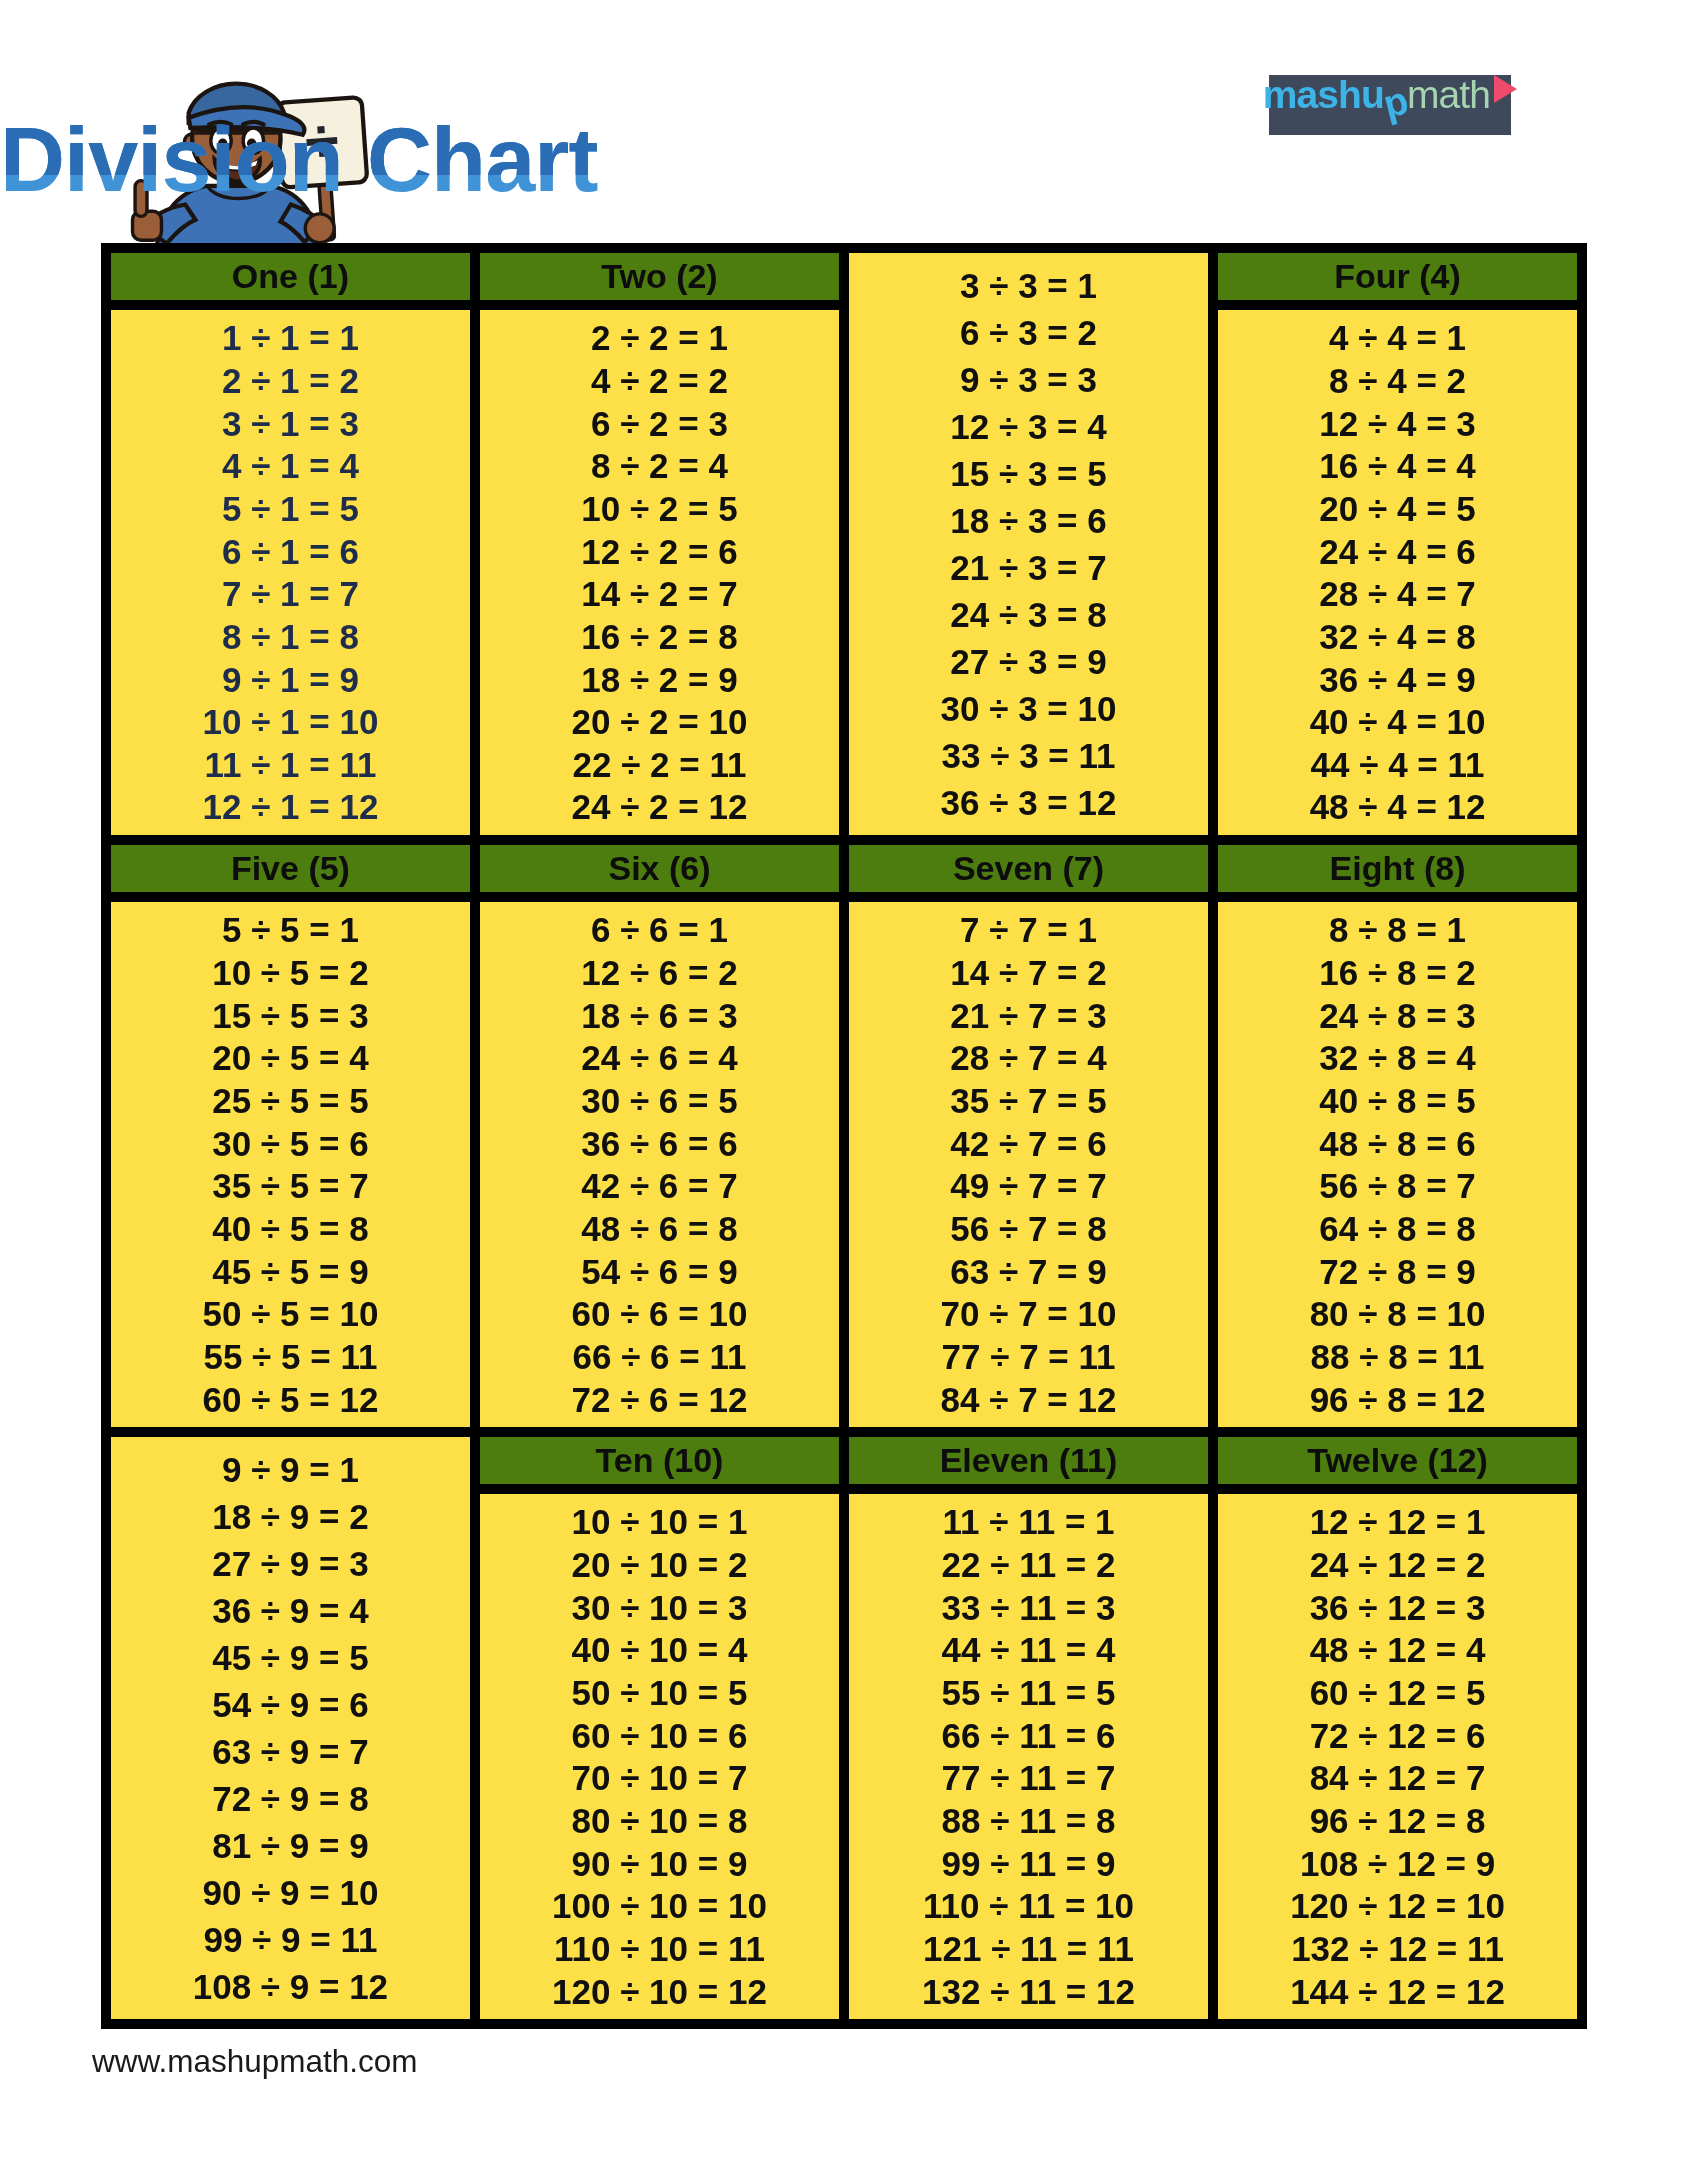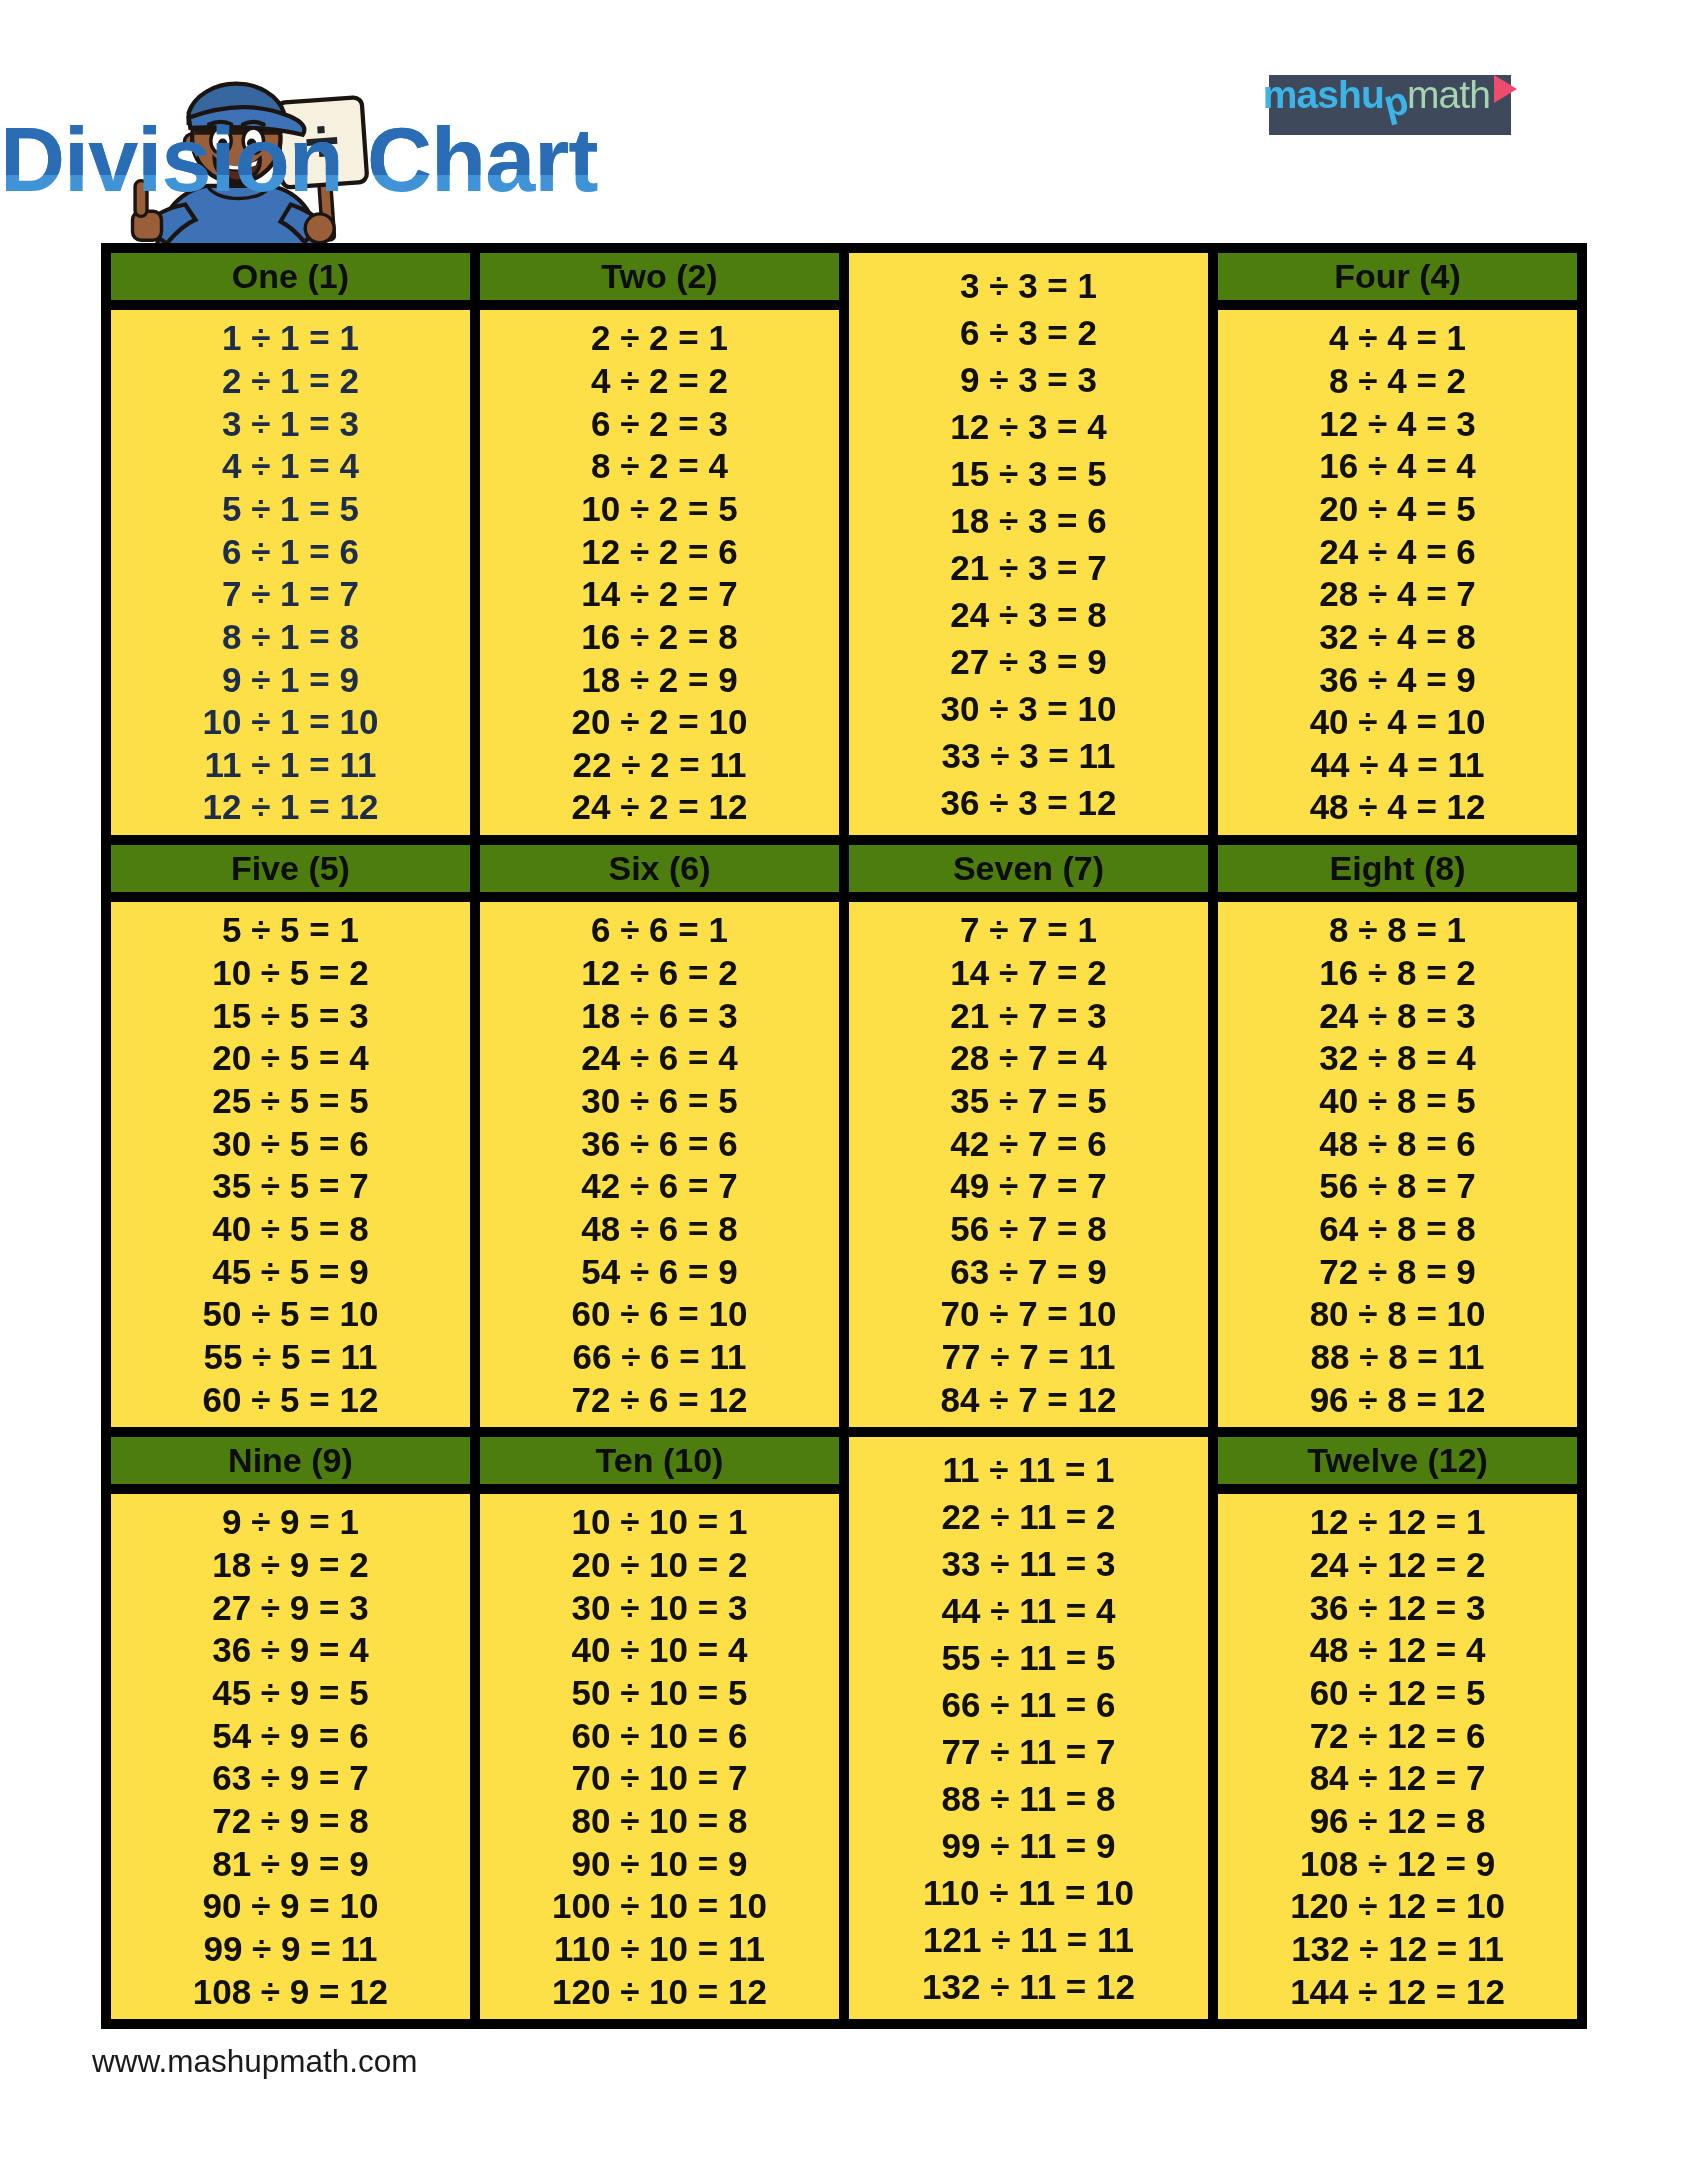--- a/index.html
+++ b/index.html
@@ -240,21 +240,20 @@
           <div class="fact">64 ÷ 8 = 8</div>
           <div class="fact">72 ÷ 8 = 9</div>
           <div class="fact">80 ÷ 8 = 10</div>
           <div class="fact">88 ÷ 8 = 11</div>
           <div class="fact">96 ÷ 8 = 12</div>
         </div>
       </div>
     </div>
     <div class="block">
       <div class="column">
-        <div class="col-header">Nine (9)</div>
         <div class="col-body">
           <div class="fact">9 ÷ 9 = 1</div>
           <div class="fact">18 ÷ 9 = 2</div>
           <div class="fact">27 ÷ 9 = 3</div>
           <div class="fact">36 ÷ 9 = 4</div>
           <div class="fact">45 ÷ 9 = 5</div>
           <div class="fact">54 ÷ 9 = 6</div>
           <div class="fact">63 ÷ 9 = 7</div>
           <div class="fact">72 ÷ 9 = 8</div>
           <div class="fact">81 ÷ 9 = 9</div>
@@ -274,20 +273,21 @@
           <div class="fact">60 ÷ 10 = 6</div>
           <div class="fact">70 ÷ 10 = 7</div>
           <div class="fact">80 ÷ 10 = 8</div>
           <div class="fact">90 ÷ 10 = 9</div>
           <div class="fact">100 ÷ 10 = 10</div>
           <div class="fact">110 ÷ 10 = 11</div>
           <div class="fact">120 ÷ 10 = 12</div>
         </div>
       </div>
       <div class="column">
+        <div class="col-header">Eleven (11)</div>
         <div class="col-body">
           <div class="fact">11 ÷ 11 = 1</div>
           <div class="fact">22 ÷ 11 = 2</div>
           <div class="fact">33 ÷ 11 = 3</div>
           <div class="fact">44 ÷ 11 = 4</div>
           <div class="fact">55 ÷ 11 = 5</div>
           <div class="fact">66 ÷ 11 = 6</div>
           <div class="fact">77 ÷ 11 = 7</div>
           <div class="fact">88 ÷ 11 = 8</div>
           <div class="fact">99 ÷ 11 = 9</div>

